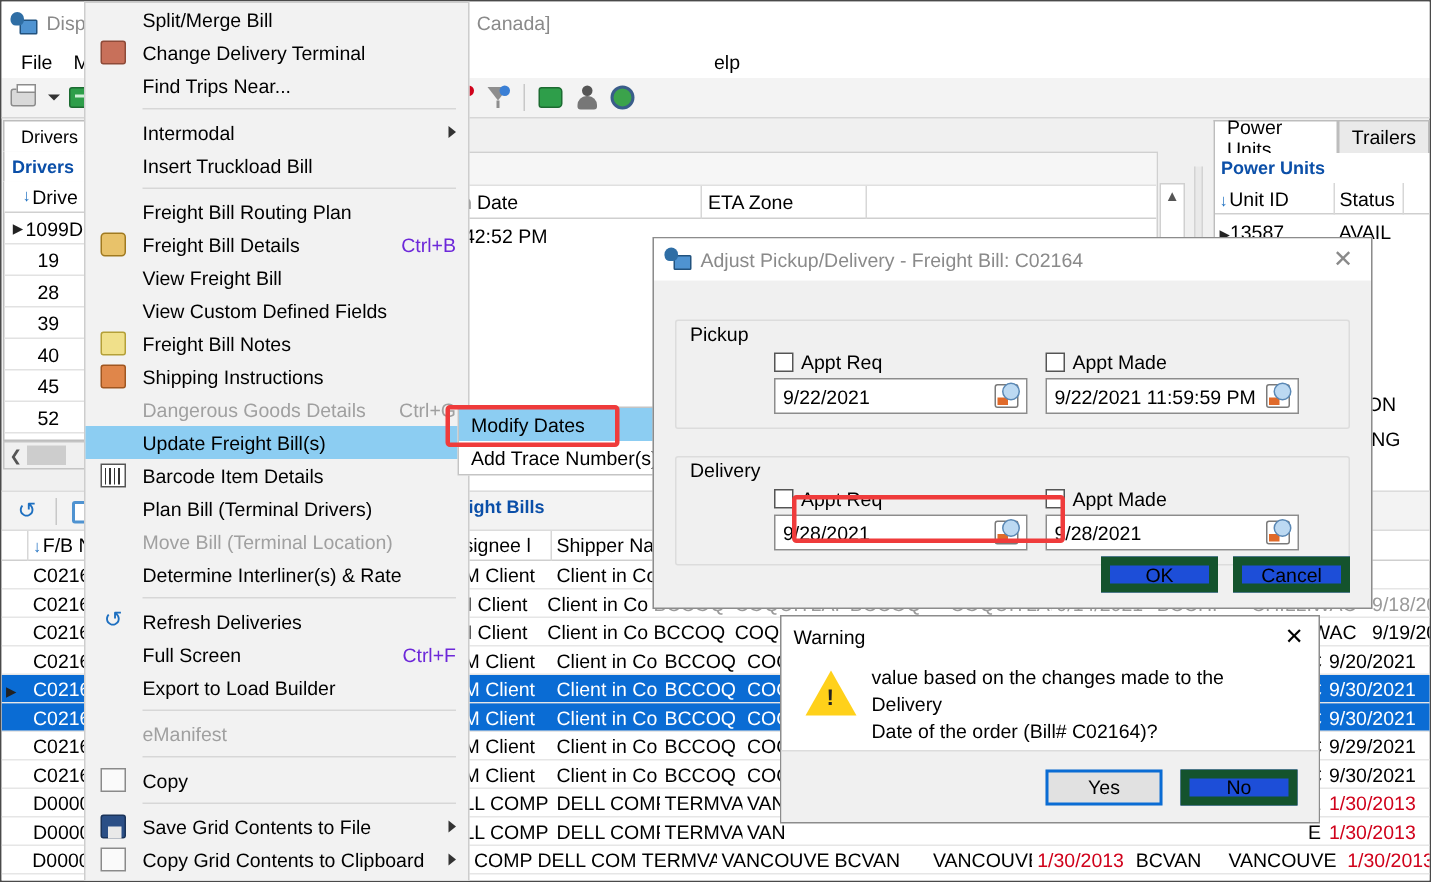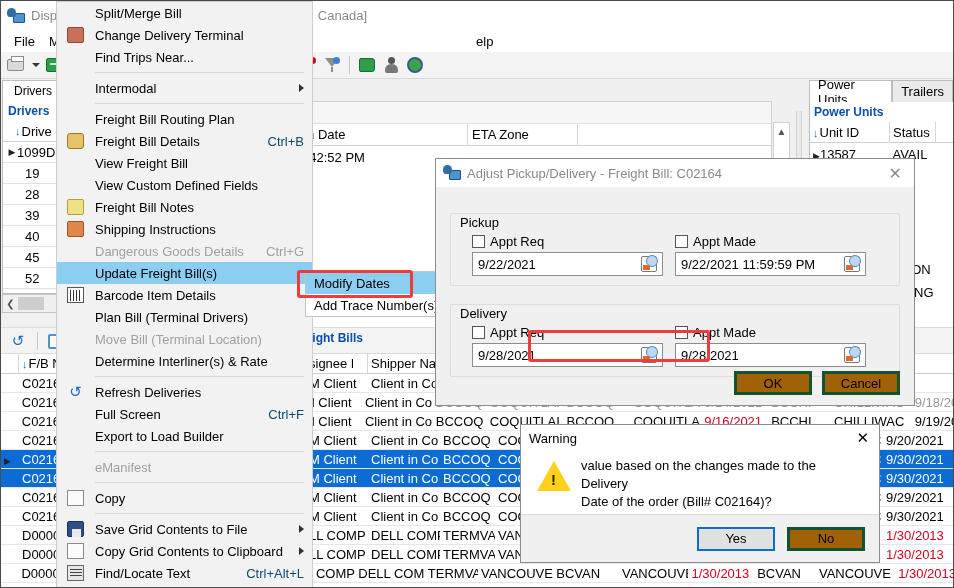--- a/index.html
+++ b/index.html
@@ -212,21 +212,21 @@
     position:absolute; left:55px; top:0px; width:257px; height:588px;
     background:#f2f2f2; border:1px solid #cdcdcd;
     font-size:13px; z-index: 40;
   }
   .ctxitem {
     height:22px; display:flex; align-items:center; position:relative;
     padding-left:38px; padding-right:8px; white-space:nowrap;
   }
   .ctxitem.hl { background:#8ccdf2; }
   .ctxitem.disabled { color:#a0a0a0; }
-  .ctxitem .short { margin-left:auto; padding-left:20px; color:#0c4a6e; }
+  .ctxitem .short { margin-left:auto; padding-left:20px; color:#6d28d9; }
   .ctxitem.disabled .short { color:#a0a0a0; }
   .ctxitem .sub {
     margin-left:auto; width:0; height:0;
     border-top:4px solid transparent; border-bottom:4px solid transparent;
     border-left:5px solid #333;
   }
   .ctxsep { height:1px; background:#d7d7d7; margin:4px 8px 4px 38px; }
   .ctxicon { position:absolute; left:10px; top:3px; width:17px; height:16px; }
 
   .ic-cart { background:#c8705a; border:1px solid #8e4a38; border-radius:2px; }
@@ -269,21 +269,21 @@
 
   .group { position:relative; margin-top:10px; padding-top:10px; }
   .group .frame {
     position:absolute; left:0; right:0; top:8px; bottom:0;
     border:1px solid #dcdcdc; border-radius:2px;
   }
   .group .legend {
     position:relative; display:inline-block; background:#f0f0f0;
     padding:0 4px; margin-left:6px; font-size:13px; z-index:2;
   }
-  .grow { position:relative; display:flex; z-index:2; padding:0 22px 10px 22px; }
+  .grow { position:relative; display:flex; z-index:2; padding:0 22px 10px 22px;margin-left:44px; }
   .gcol { width:50%; padding-right:12px; }
   .chkline { display:flex; align-items:center; height:22px; font-size:13px; }
   .chk {
     width:13px; height:13px; border:1px solid #555; background:#fff;
     margin-right:5px; display:inline-block;
   }
   .dtfield {
     height:24px; background:#ffffff; border:1px solid #8c8c8c;
     display:flex; align-items:center; padding-left:5px; font-size:13px; position:relative;
   }
@@ -293,27 +293,27 @@
   }
   .dtfield .calico:after {
     content:""; position:absolute; right:-2px; top:-2px; width:10px; height:10px;
     border-radius:50%; background:#bcd9f2; border:1px solid #5a88b5;
   }
   .dtfield .calico:before {
     content:""; position:absolute; left:1px; bottom:1px; width:7px; height:5px; background:#e06a2a;
   }
   .dlg-btns { position:absolute; right:14px; bottom:10px; display:flex; gap:10px; }
   .btn {
-    min-width:78px; height:24px; background:#a16207; border:3px solid #14532d;
+    min-width:78px; height:24px; background:#1d4ed8; border:6px solid #14532d;
     font-size:13px; display:flex; align-items:center; justify-content:center;
   }
 
   
   .warn {
-    position:absolute; left:519px; top:423px; width:360px; height:139px;
+    position:absolute; left:519px; top:409px; width:360px; height:139px;
     background:#ffffff; border:1px solid #8c8c8c; z-index:80;
   }
   .warn-title {
     height:26px; display:flex; align-items:center; padding-left:8px; font-size:13px;
   }
   .warn-title .x { margin-left:auto; padding:0 10px; font-size:15px; }
   .warn-body { display:flex; padding:6px 14px 0 14px; }
   .warn-icon { width:40px; flex:0 0 40px; position:relative; height:38px; }
   .warn-icon .tri {
     position:absolute; left:2px; top:4px; width:0; height:0;
@@ -742,20 +742,23 @@
       <span class="ctxicon ic-cart"></span>
       <span>Change Delivery Terminal</span>
     </div>
     <div class="ctxitem">
       <span>Find Trips Near...</span>
     </div>
     <div class="ctxsep"></div>
     <div class="ctxitem">
       <span>Intermodal</span>
       <span class="sub"></span>
+    </div>
+    <div class="ctxitem">
+      <span>Insert Truckload Bill</span>
     </div>
     <div class="ctxsep"></div>
     <div class="ctxitem">
       <span>Freight Bill Routing Plan</span>
     </div>
     <div class="ctxitem">
       <span class="ctxicon ic-mag"></span>
       <span>Freight Bill Details</span>
       <span class="short">Ctrl+B</span>
     </div>

